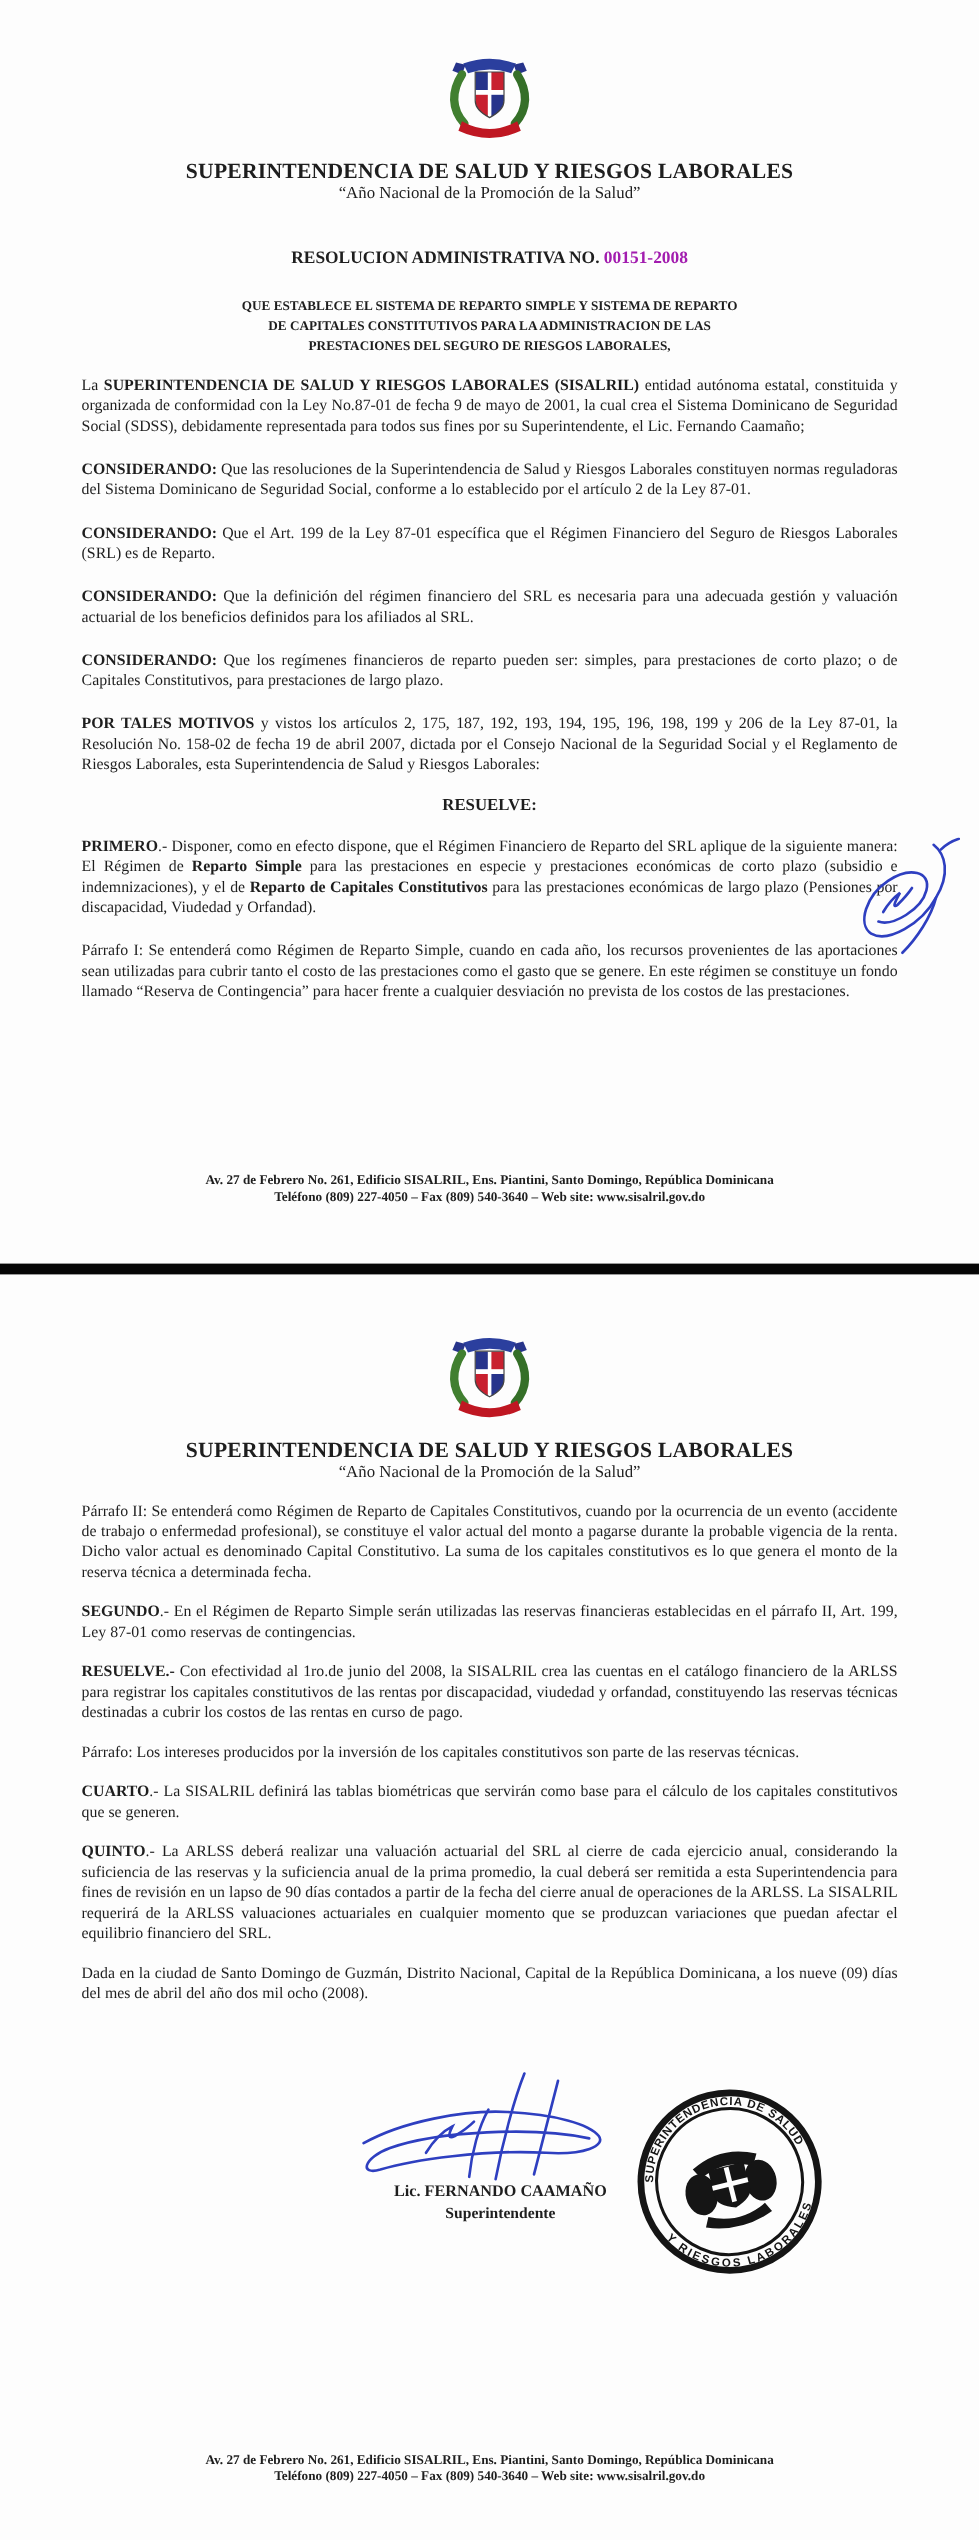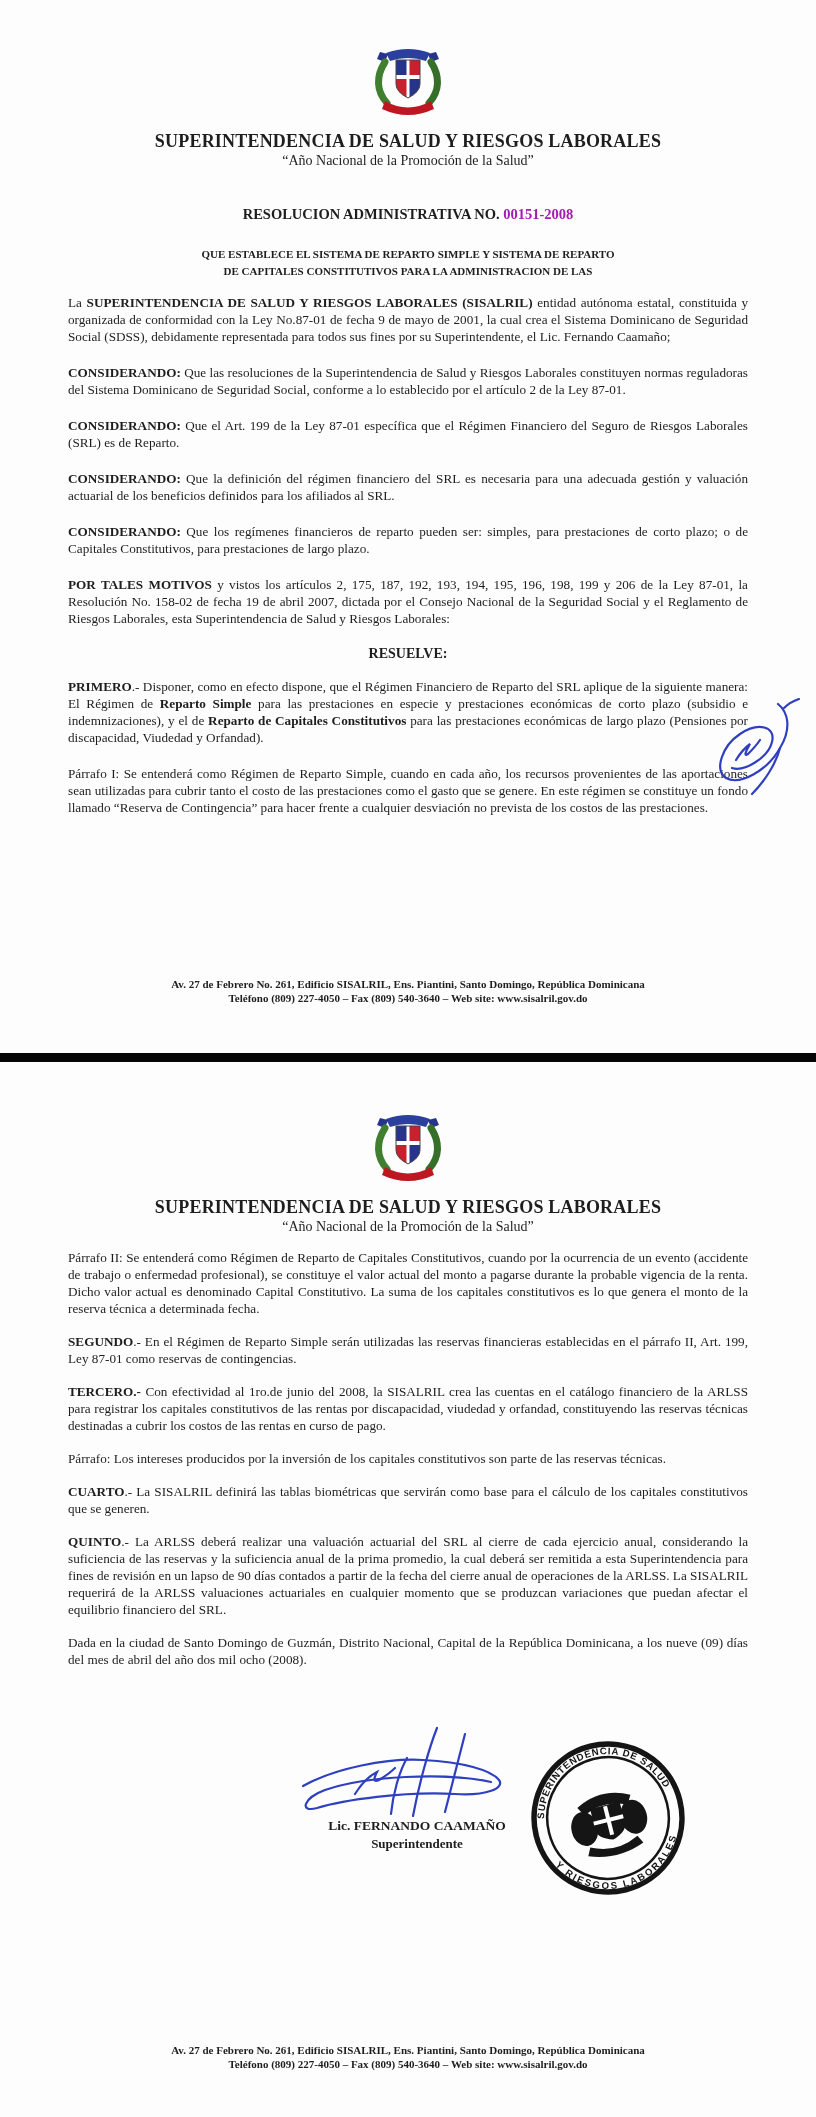--- a/index.html
+++ b/index.html
@@ -66,20 +66,21 @@
     </div>
 
     <h1 class="org">SUPERINTENDENCIA DE SALUD Y RIESGOS LABORALES</h1>
     <div class="motto">“Año Nacional de la Promoción de la Salud”</div>
 
     <div class="resolution"><span>RESOLUCION ADMINISTRATIVA NO. </span><span class="res-num">00151-2008</span></div>
 
     <div class="doc-title">
       <div>QUE ESTABLECE EL SISTEMA DE REPARTO SIMPLE Y SISTEMA DE REPARTO</div>
       <div>DE CAPITALES CONSTITUTIVOS PARA LA ADMINISTRACION DE LAS</div>
+      <div>PRESTACIONES DEL SEGURO DE RIESGOS LABORALES,</div>
     </div>
 
     <div class="content">
       <p class="body first"><span>La </span><b>SUPERINTENDENCIA DE SALUD Y RIESGOS LABORALES (SISALRIL)</b><span> entidad autónoma estatal, constituida y organizada de conformidad con la Ley No.87-01 de fecha 9 de mayo de 2001, la cual crea el Sistema Dominicano de Seguridad Social (SDSS), debidamente representada para todos sus fines por su Superintendente, el Lic. Fernando Caamaño;</span></p>
 
       <p class="body"><b>CONSIDERANDO:</b><span> Que las resoluciones de la Superintendencia de Salud y Riesgos Laborales constituyen normas reguladoras del Sistema Dominicano de Seguridad Social, conforme a lo establecido por el artículo 2 de la Ley 87-01.</span></p>
 
 
       <p class="body"><b>CONSIDERANDO:</b><span> Que el Art. 199 de la Ley 87-01 específica que el Régimen Financiero del Seguro de Riesgos Laborales (SRL) es de Reparto.</span></p>
 
@@ -138,21 +139,21 @@
     </div>
 
     <h1 class="org">SUPERINTENDENCIA DE SALUD Y RIESGOS LABORALES</h1>
     <div class="motto">“Año Nacional de la Promoción de la Salud”</div>
 
     <div class="content">
       <p class="body first">Párrafo II: Se entenderá como Régimen de Reparto de Capitales Constitutivos, cuando por la ocurrencia de un evento (accidente de trabajo o enfermedad profesional), se constituye el valor actual del monto a pagarse durante la probable vigencia de la renta. Dicho valor actual es denominado Capital Constitutivo. La suma de los capitales constitutivos es lo que genera el monto de la reserva técnica a determinada fecha.</p>
 
       <p class="body"><b>SEGUNDO</b><span>.- En el Régimen de Reparto Simple serán utilizadas las reservas financieras establecidas en el párrafo II, Art. 199, Ley 87-01 como reservas de contingencias.</span></p>
 
-      <p class="body"><b>TERCERO.-</b><span> Con efectividad al 1ro.de junio del 2008, la SISALRIL crea las cuentas en el catálogo financiero de la ARLSS para registrar los capitales constitutivos de las rentas por discapacidad, viudedad y orfandad, constituyendo las reservas técnicas destinadas a cubrir los costos de las rentas en curso de pago.</span></p>
+      <p class="body"><b>RESUELVE.-</b><span> Con efectividad al 1ro.de junio del 2008, la SISALRIL crea las cuentas en el catálogo financiero de la ARLSS para registrar los capitales constitutivos de las rentas por discapacidad, viudedad y orfandad, constituyendo las reservas técnicas destinadas a cubrir los costos de las rentas en curso de pago.</span></p>
 
       <p class="body">Párrafo: Los intereses producidos por la inversión de los capitales constitutivos son parte de las reservas técnicas.</p>
 
       <p class="body"><b>CUARTO</b><span>.- La SISALRIL definirá las tablas biométricas que servirán como base para el cálculo de los capitales constitutivos que se generen.</span></p>
 
       <p class="body"><b>QUINTO</b><span>.- La ARLSS deberá realizar una valuación actuarial del SRL al cierre de cada ejercicio anual, considerando la suficiencia de las reservas y la suficiencia anual de la prima promedio, la cual deberá ser remitida a esta Superintendencia para fines de revisión en un lapso de 90 días contados a partir de la fecha del cierre anual de operaciones de la ARLSS.  La SISALRIL requerirá de la ARLSS valuaciones actuariales en cualquier momento que se produzcan variaciones que puedan afectar el equilibrio financiero del SRL.</span></p>
 
       <p class="body">Dada en la ciudad de Santo Domingo de Guzmán, Distrito Nacional, Capital de la República Dominicana, a los nueve (09) días del mes de abril del año dos mil ocho (2008).</p>
     </div>
 

